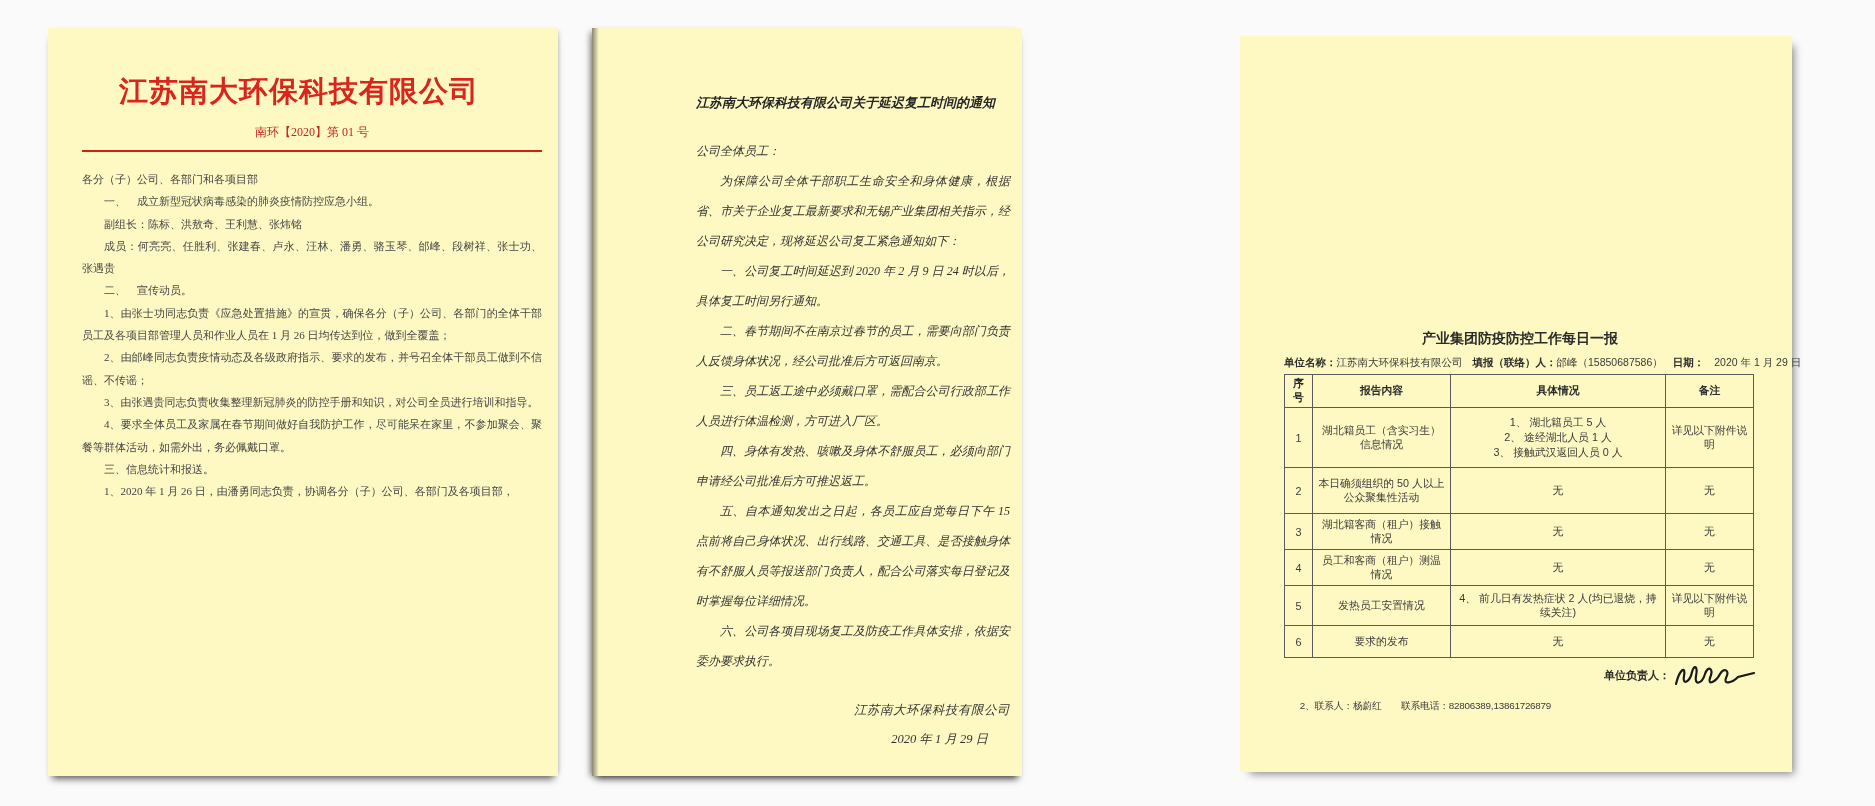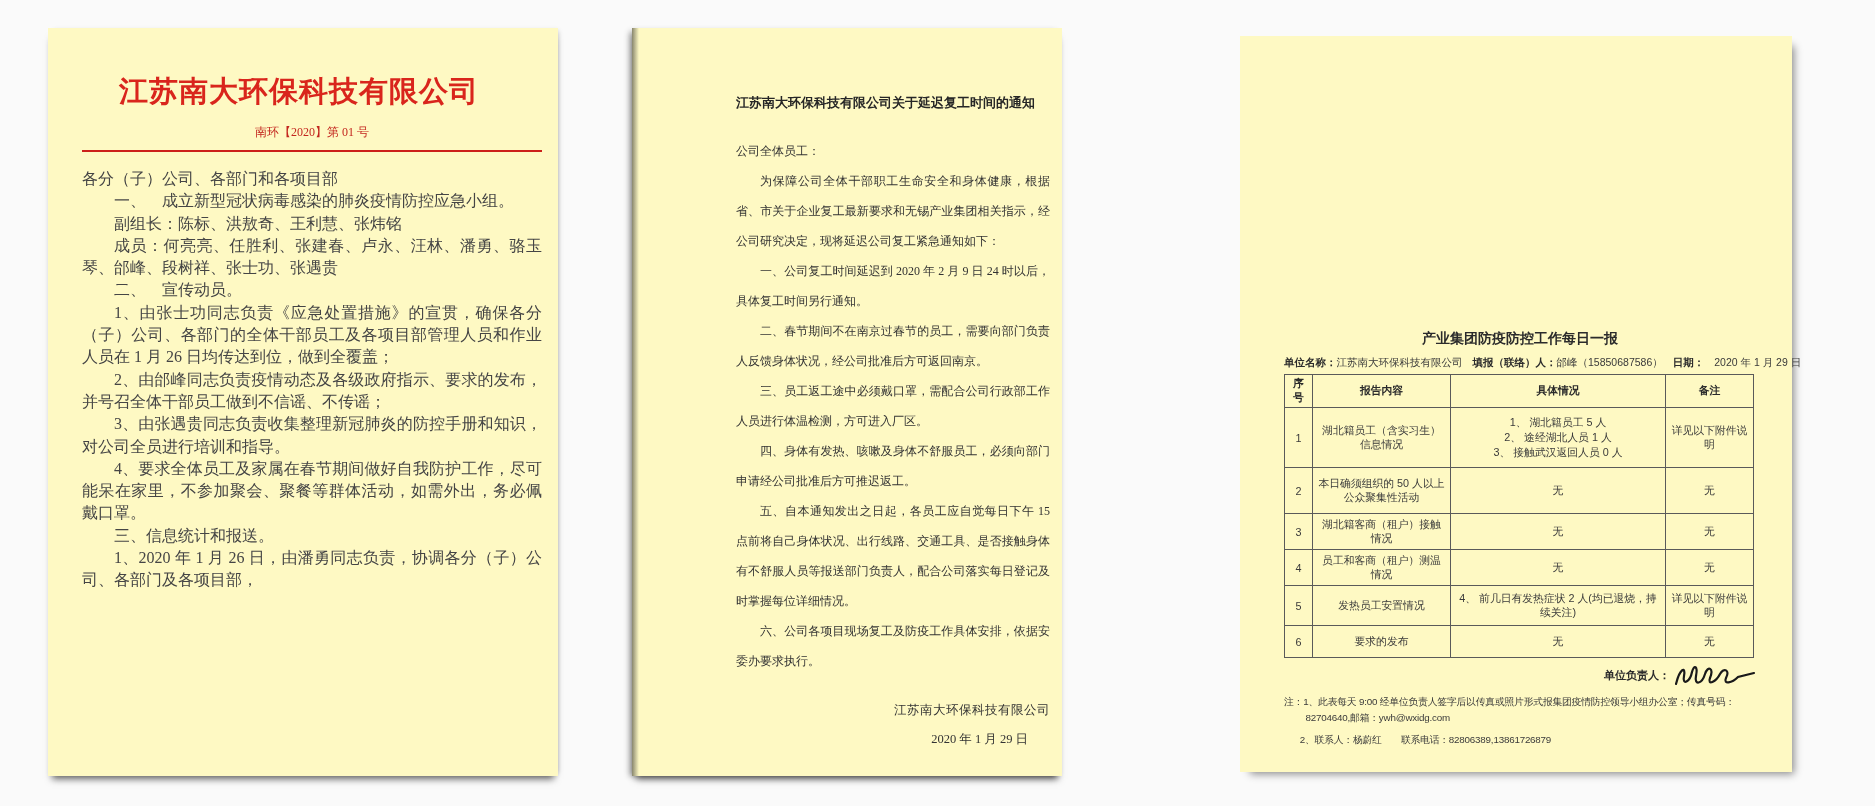--- a/index.html
+++ b/index.html
@@ -23,28 +23,29 @@
     font-size:29px;font-weight:bold;letter-spacing:1px;
     color:#d9251c;white-space:nowrap;
   }
   .doc-no{margin-top:12px;text-align:center;font-size:12px;color:#c3261e;}
   .red-line{margin:9px 0 0 0;height:2px;background:#cc2019;border:none;}
   .p1-title{
     margin:20px 8px 0 8px;text-align:center;
     font-family:"Liberation Sans","DejaVu Sans",sans-serif;
     font-size:21px;line-height:32px;font-weight:bold;color:#262626;
   }
-  .p1-body{margin-top:16px;font-size:16px;line-height:22.3px;text-align:justify;color:#454545;}
+  .p1-body{margin-top:16px;font-size:11px;line-height:22.3px;text-align:justify;color:#454545;}
   .p1-body p{margin:0;}
   .p1-body p.ind{text-indent:2em;}
 
   
   .page2{
-    left:632px;top:28px;width:430px;height:748px;
+    left:592px;top:28px;width:430px;height:748px;
     box-shadow:-4px 2px 6px -2px rgba(0,0,0,.45), 0 7px 7px -4px rgba(0,0,0,.6);
+    font-style:italic;
   }
   .page2::before{
     content:"";position:absolute;left:0;top:0;bottom:0;width:7px;
     background:linear-gradient(to right, rgba(40,40,40,.55), rgba(40,40,40,0));
   }
   .p2-content{position:absolute;left:104px;right:12px;top:0;}
   .p2-title{
     margin-top:66px;
     font-family:"Liberation Sans","DejaVu Sans",sans-serif;
     font-size:13px;font-weight:bold;color:#262626;white-space:nowrap;
@@ -192,19 +193,18 @@
             <td>无</td>
           </tr>
         </tbody>
       </table>
       <div class="p3-resp">
         <span>单位负责人：</span><svg width="84" height="28" viewBox="0 0 84 28">
             <path d="M4,22 C8,6 14,4 12,14 C10,24 18,20 20,10 C22,2 26,4 24,14 C22,24 30,22 33,12 C36,3 42,6 38,16 C35,24 44,20 48,12 C52,5 58,8 54,16 C51,23 60,21 66,15 L82,11" stroke="#1a1a1a" stroke-width="2.2" fill="none" stroke-linecap="round"></path>
           </svg>
       </div>
       <div class="p3-notes">
-        <div class="n1">注：1、此表每天 9:00 经单位负责人签字后以传真或照片形式报集团疫情防控领导小组办公室；传真号码：82704640,邮箱：ywh@wxidg.com</div>
         <div class="n2">2、联系人：杨蔚红　　联系电话：82806389,13861726879</div>
       </div>
     </div>
   </section>
 
 </div>
 
 </body></html>

